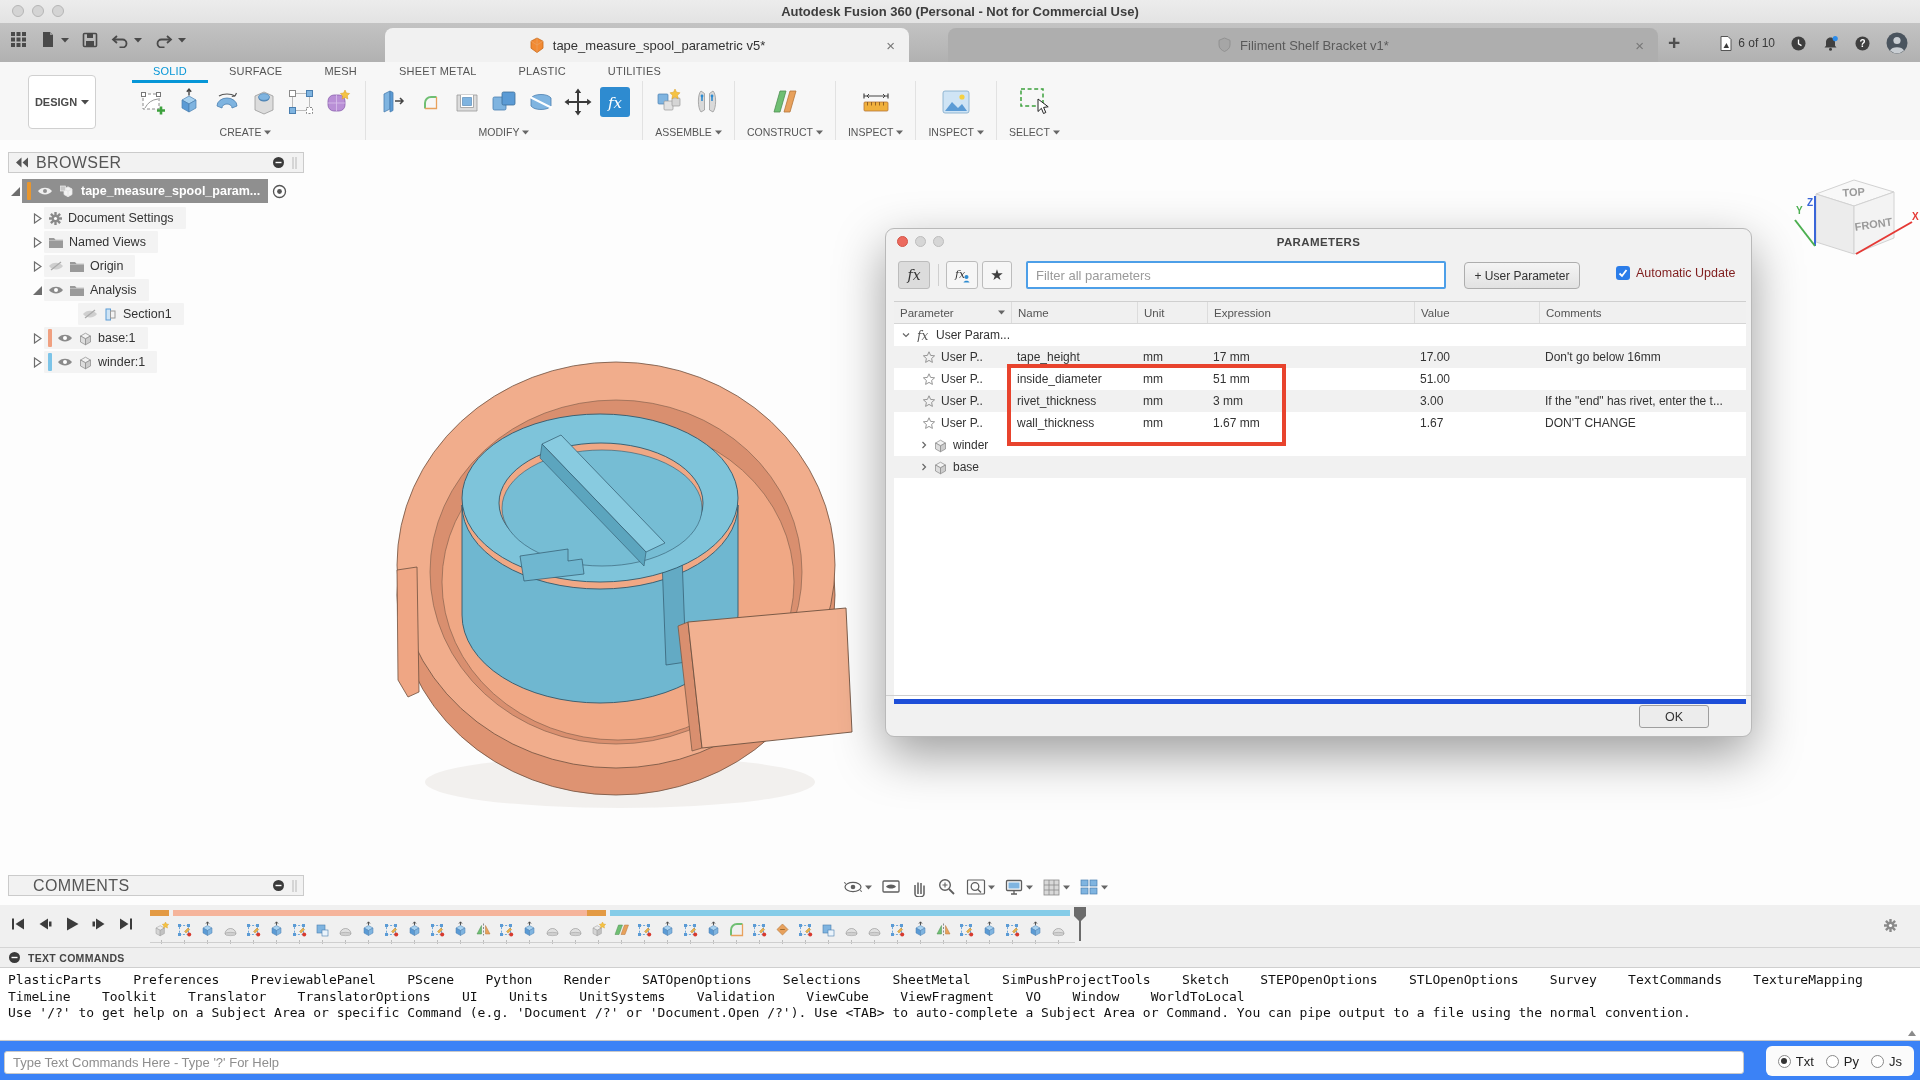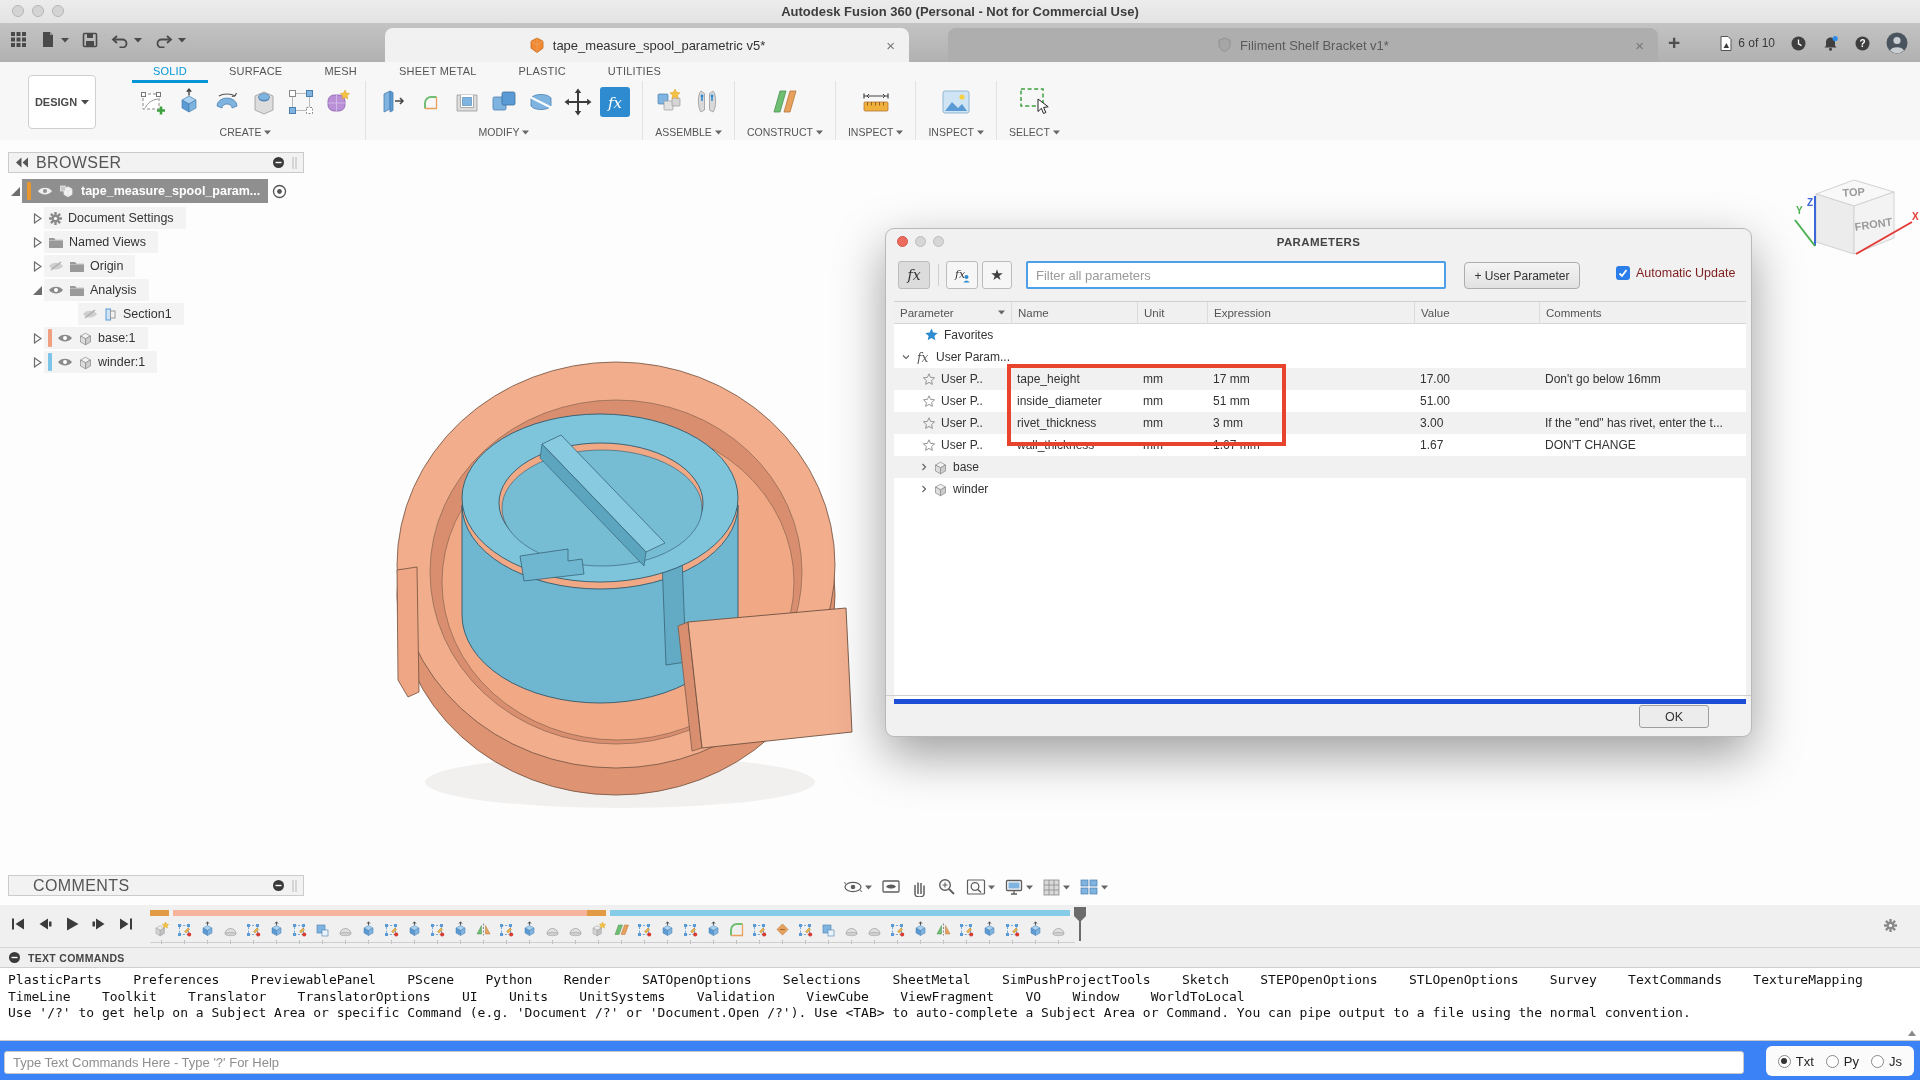--- a/index.html
+++ b/index.html
@@ -917,30 +917,20 @@
                   <path d="M0,0.5 L3.5,4.5 L7,0.5z" fill="#666"></path>
                 </svg>
               </span></div>
             <div class="th" style="width: 126px;">Name</div>
             <div class="th" style="width: 70px;">Unit</div>
             <div class="th" style="width: 207px;">Expression</div>
             <div class="th" style="width: 125px;">Value</div>
             <div class="th" style="width: 207px;">Comments</div>
           </div>
         <div id="ptable-body">
-            <div class="trow">
-              <div class="tcell" style="width: 117px; padding-left: 30px;">
-                <span class="icn">
-                  <svg width="15" height="14" viewBox="0 0 15 14">
-                    <path d="M7.5,0.5 l1.8,4 4.4,0.5 -3.3,3 0.9,4.3 -3.8,-2.2 -3.8,2.2 0.9,-4.3 -3.3,-3 4.4,-0.5z" fill="#2E8BD0"></path>
-                  </svg>
-                </span>
-                <span>Favorites</span>
-              </div>
-            </div>
             <div class="trow">
               <div class="tcell" style="width: 243px; padding-left: 8px;">
                 <span class="icn">
                   <svg width="8" height="8" viewBox="0 0 8 8">
                     <path d="M1,2.5 L4,5.5 L7,2.5" fill="none" stroke="#666" stroke-width="1.2"></path>
                   </svg>
                 </span>
                 <span class="icn">
                   <svg width="16" height="14" viewBox="0 0 16 14">
                     <text x="2" y="11.5" font-size="12" font-style="italic" fill="#555" font-family="DejaVu Serif,serif">fx</text>
@@ -1002,52 +992,52 @@
                   </svg>
                 </span>
                 <span>User P..</span>
               </div>
               <div class="tcell" style="width: 126px;">wall_thickness</div>
               <div class="tcell" style="width: 70px;">mm</div>
               <div class="tcell" style="width: 207px; text-align: right;">1.67 mm</div>
               <div class="tcell" style="width: 125px;">1.67</div>
               <div class="tcell" style="width: 207px;">DON'T CHANGE</div>
             </div>
+            <div class="trow">
+              <div class="tcell" style="width: 243px; padding-left: 26px;">
+                <span class="icn">
+                  <svg width="8" height="8" viewBox="0 0 8 8">
+                    <path d="M2.5,1 L5.5,4 L2.5,7" fill="none" stroke="#666" stroke-width="1.2"></path>
+                  </svg>
+                </span>
+                <span class="icn">
+                  <svg width="15" height="15" viewBox="0 0 15 15">
+                    <path d="M2.5,5 l5,-2.8 5,2.8 -5,2.8z" fill="#F2F2F2" stroke="#888" stroke-width="0.7"></path>
+                    <path d="M2.5,5 v6 l5,2.8 v-6z" fill="#DDD" stroke="#888" stroke-width="0.7"></path>
+                    <path d="M12.5,5 v6 l-5,2.8 v-6z" fill="#CCC" stroke="#888" stroke-width="0.7"></path>
+                  </svg>
+                </span>
+                <span>winder</span>
+              </div>
+            </div>
             <div class="trow stripe">
               <div class="tcell" style="width: 243px; padding-left: 26px;">
                 <span class="icn">
                   <svg width="8" height="8" viewBox="0 0 8 8">
                     <path d="M2.5,1 L5.5,4 L2.5,7" fill="none" stroke="#666" stroke-width="1.2"></path>
                   </svg>
                 </span>
                 <span class="icn">
                   <svg width="15" height="15" viewBox="0 0 15 15">
                     <path d="M2.5,5 l5,-2.8 5,2.8 -5,2.8z" fill="#F2F2F2" stroke="#888" stroke-width="0.7"></path>
                     <path d="M2.5,5 v6 l5,2.8 v-6z" fill="#DDD" stroke="#888" stroke-width="0.7"></path>
                     <path d="M12.5,5 v6 l-5,2.8 v-6z" fill="#CCC" stroke="#888" stroke-width="0.7"></path>
                   </svg>
                 </span>
                 <span>base</span>
-              </div>
-            </div>
-            <div class="trow">
-              <div class="tcell" style="width: 243px; padding-left: 26px;">
-                <span class="icn">
-                  <svg width="8" height="8" viewBox="0 0 8 8">
-                    <path d="M2.5,1 L5.5,4 L2.5,7" fill="none" stroke="#666" stroke-width="1.2"></path>
-                  </svg>
-                </span>
-                <span class="icn">
-                  <svg width="15" height="15" viewBox="0 0 15 15">
-                    <path d="M2.5,5 l5,-2.8 5,2.8 -5,2.8z" fill="#F2F2F2" stroke="#888" stroke-width="0.7"></path>
-                    <path d="M2.5,5 v6 l5,2.8 v-6z" fill="#DDD" stroke="#888" stroke-width="0.7"></path>
-                    <path d="M12.5,5 v6 l-5,2.8 v-6z" fill="#CCC" stroke="#888" stroke-width="0.7"></path>
-                  </svg>
-                </span>
-                <span>winder</span>
               </div>
             </div>
           </div>
         <div class="red-box" id="red-box" style="border-color: rgb(232, 67, 45);"></div>
       </div>
       <div class="dlg-footer">
         <div class="ok-btn">OK</div>
       </div>
     </div>
   </div>

